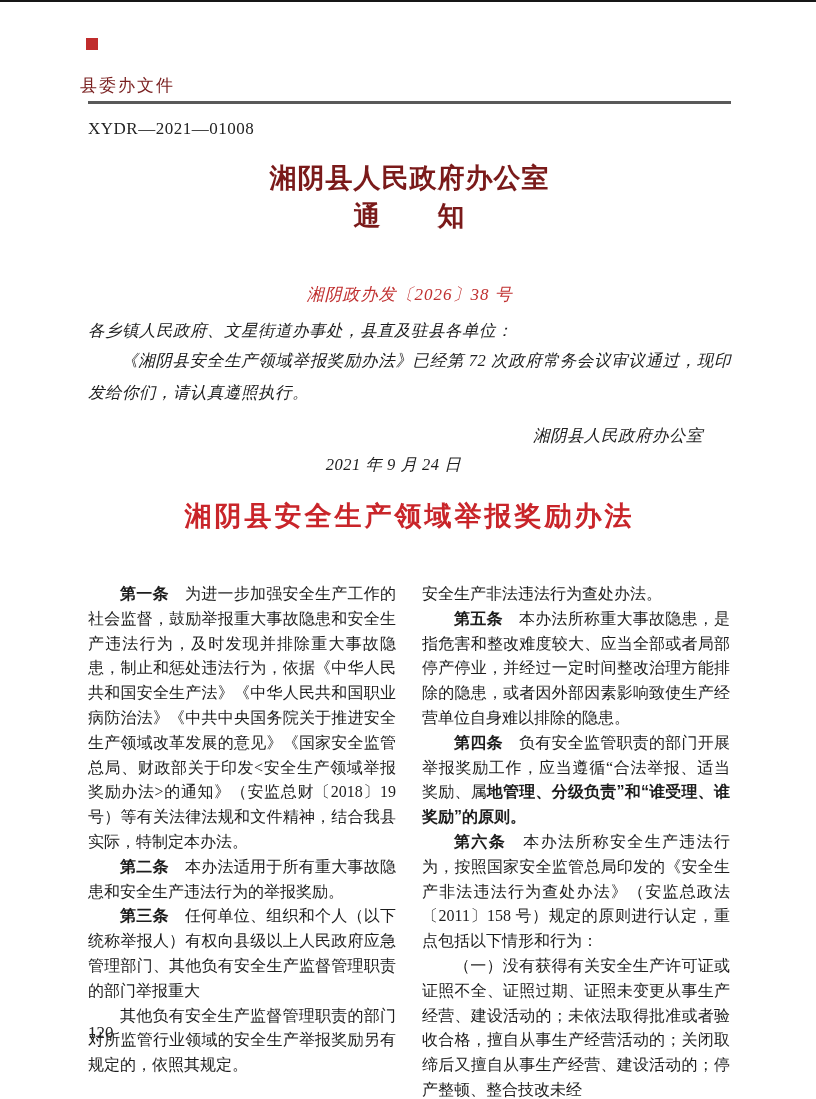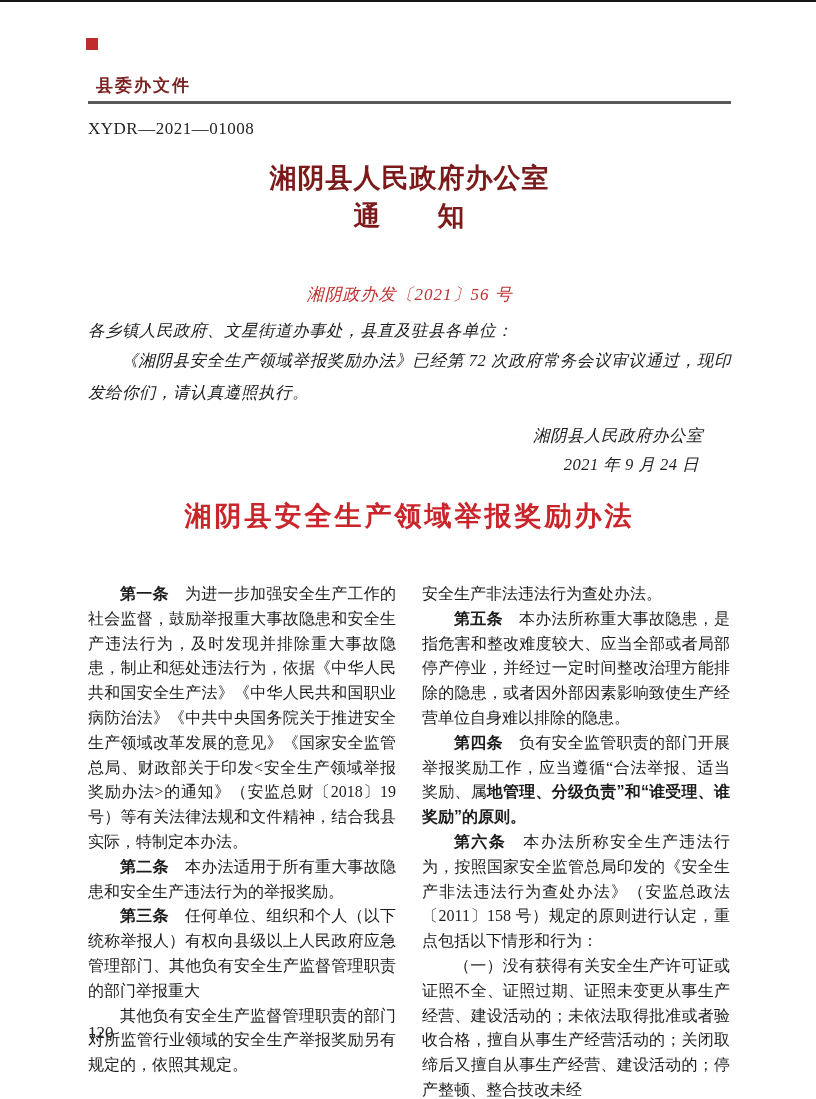--- a/index.html
+++ b/index.html
@@ -18,23 +18,23 @@
     position: absolute; top: 0; left: 0;
     width: 100%; height: 2px;
     background: #161616;
   }
   .red-square {
     position: absolute; left: 86px; top: 38px;
     width: 12px; height: 12px;
     background: var(--accent_red, #c02c2c);
   }
   .header-label {
-    position: absolute; left: 96px; top: 74px;
+    position: absolute; left: 80px; top: 74px;
     font-family: "Liberation Sans", sans-serif;
-    font-weight: bold;
+    font-weight: normal;
     font-size: 17px;
     letter-spacing: 2px;
     color: var(--header_label, #7a2121);
   }
   .header-rule {
     position: absolute; left: 88px; top: 101px;
     width: 643px; height: 3px;
     background: var(--rule_gray, #595959);
   }
   .doc-code {
@@ -81,21 +81,21 @@
   }
   .signer {
     position: absolute; left: 88px; top: 420px;
     width: 643px;
     text-align: right;
     padding-right: 28px;
   }
   .sign-date {
     position: absolute; left: 88px; top: 449px;
     width: 643px;
-    text-align: right;
+    text-align: center;
     padding-right: 32px;
   }
   .reg-heading {
     position: absolute; left: 88px; top: 498px;
     width: 643px;
     text-align: center;
     font-weight: bold;
     font-size: 27px;
     letter-spacing: 3px;
     color: var(--heading_red, #c9252a);
@@ -137,21 +137,21 @@
 
   <div class="header-rule"></div>
 
   <div class="doc-code">XYDR—2021—01008</div>
 
   <div class="title-block">
     <div>湘阴县人民政府办公室</div>
     <div>通　　知</div>
   </div>
 
-  <div class="doc-number">湘阴政办发〔2021〕56 号</div>
+  <div class="doc-number">湘阴政办发〔2026〕38 号</div>
 
   <div class="salutation notice-text">各乡镇人民政府、文星街道办事处，县直及驻县各单位：</div>
 
   <div class="notice-body notice-text">《湘阴县安全生产领域举报奖励办法》已经第 72 次政府常务会议审议通过，现印发给你们，请认真遵照执行。</div>
 
   <div class="signer notice-text">湘阴县人民政府办公室</div>
 
   <div class="sign-date notice-text">2021 年 9 月 24 日</div>
 
   <div class="reg-heading">湘阴县安全生产领域举报奖励办法</div>

